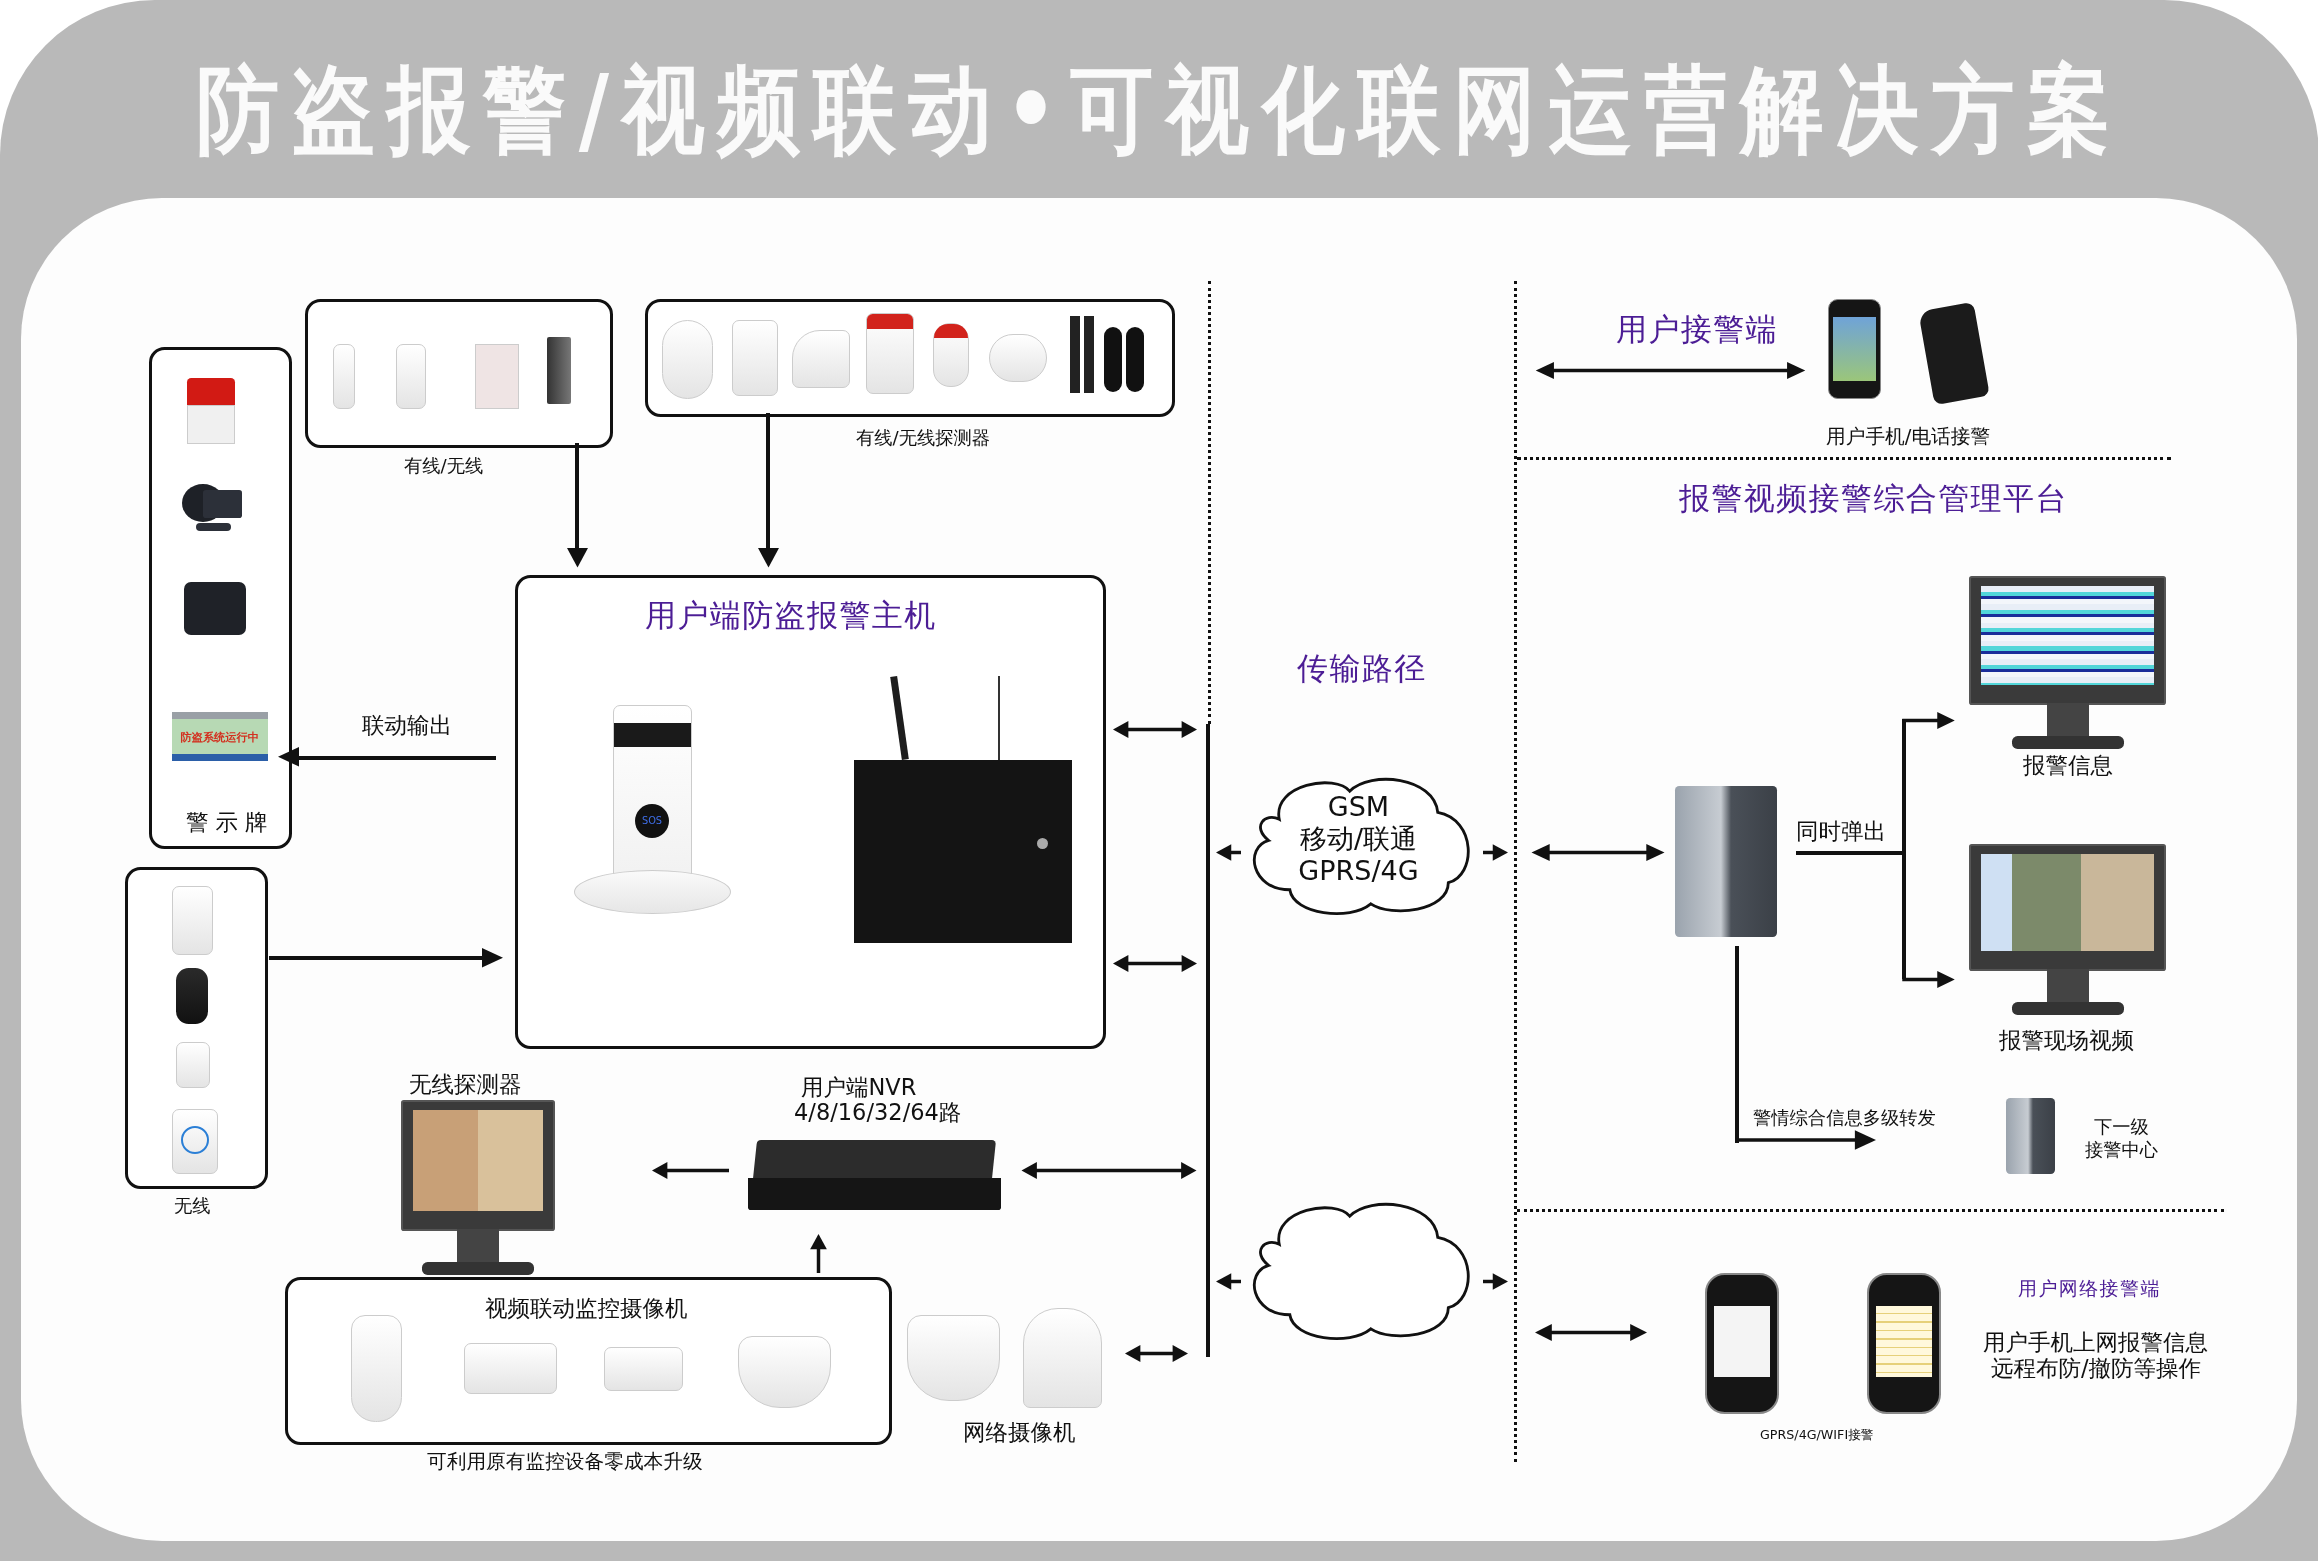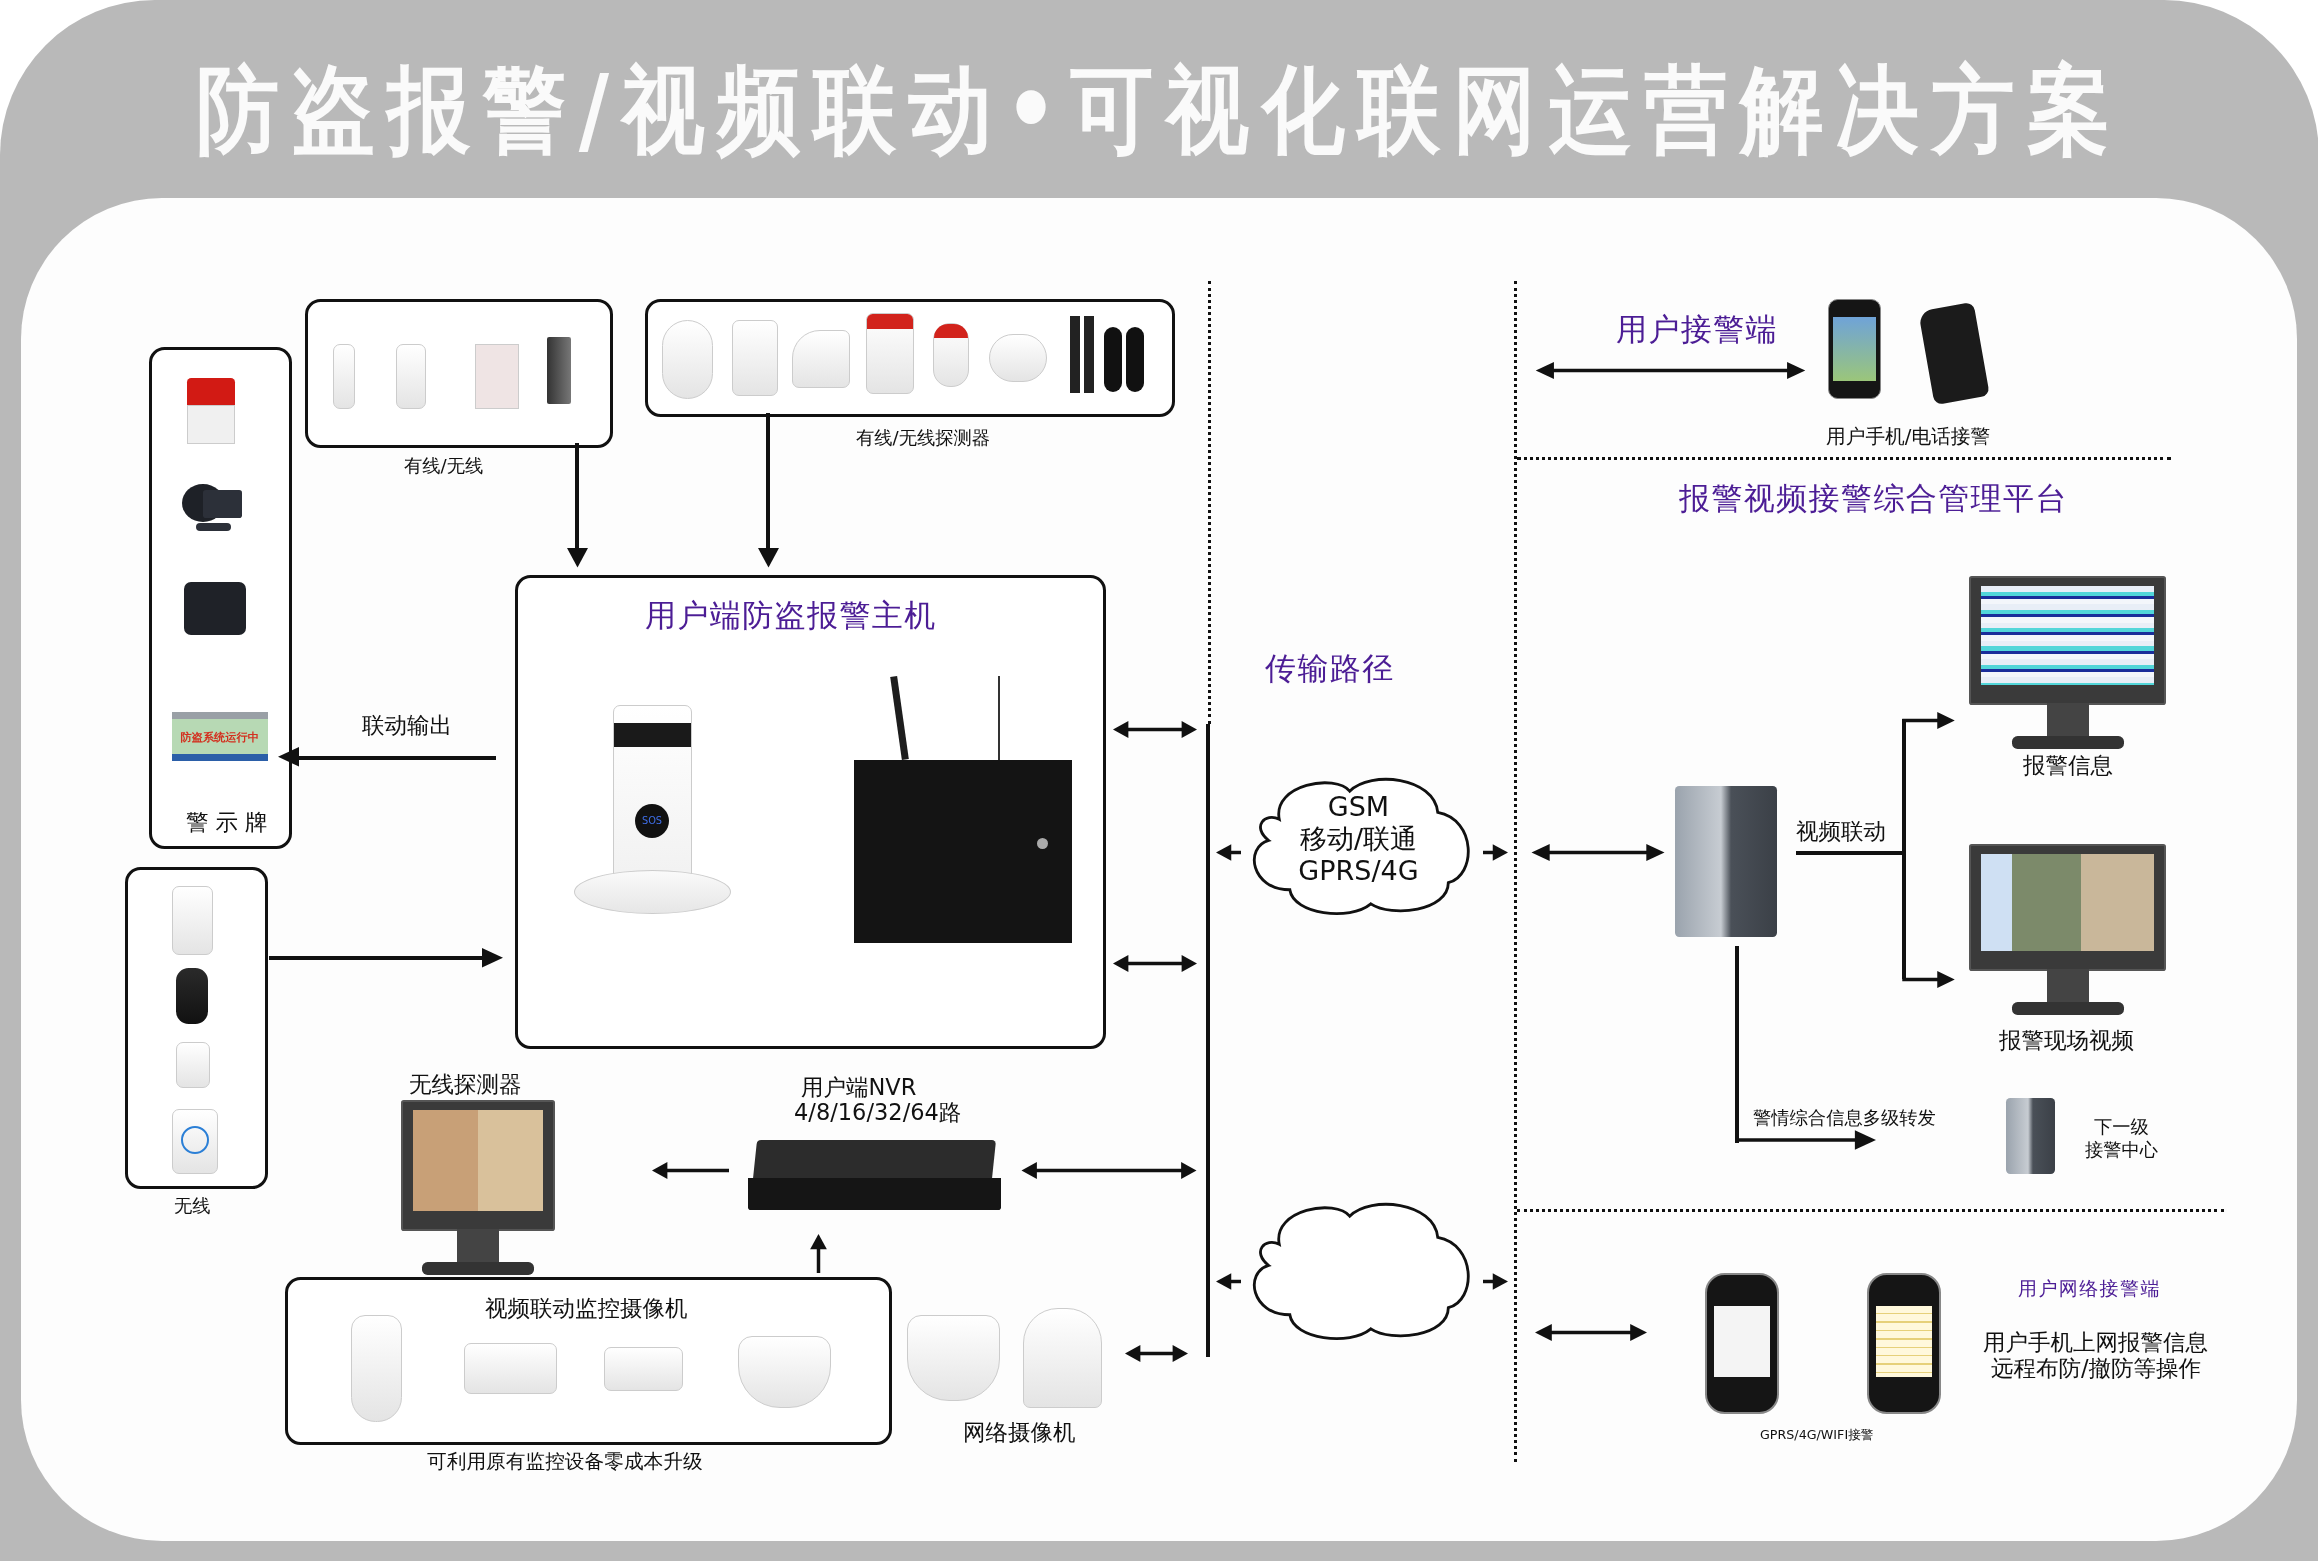--- a/index.html
+++ b/index.html
@@ -187,21 +187,21 @@
 <svg class="arrow" style="left:1125px;top:1343px;" width="63" height="21" viewBox="0 0 90 30">
     <line x1="14" y1="15" x2="76" y2="15" stroke="#111" stroke-width="5"></line>
     <polygon points="0,15 22,3 22,27" fill="#111"></polygon>
     <polygon points="90,15 68,3 68,27" fill="#111"></polygon>
   </svg>
 
 <div class="vdots" style="left:1208px;top:281px;height:443px;"></div>
 <div class="vline" style="left:1206px;top:724px;height:633px;"></div>
 <div class="vdots" style="left:1514px;top:281px;height:1181px;"></div>
 
-<div class="lbl-l red" style="left:1265px;top:648px;">传输路径</div>
+<div class="lbl-l red" style="left:1297px;top:648px;">传输路径</div>
 
 <div class="cloud" style="left:1237px;top:770px;width:243px;height:148px;">
   <svg width="243" height="148" viewBox="0 0 345 210" style="position:absolute;left:0;top:0;">
     <path d="M60,70 C50,20 140,5 160,30 C190,0 280,10 285,60 C340,70 340,150 300,160 C300,200 220,210 190,190 C160,215 80,205 75,170 C20,170 10,110 45,100 C20,80 40,60 60,70 Z" fill="#fff" stroke="#111" stroke-width="4"></path>
   </svg>
   <div class="cloud-text" style="top:21px;">
     <div>GSM</div>
     <div>移动/联通</div>
     <div>GPRS/4G</div>
   </div>
@@ -242,21 +242,21 @@
 <div class="lbl" style="left:1826px;top:423px;font-size:19.7px;">用户手机/电话接警</div>
 <div class="hdots" style="left:1517px;top:457px;width:654px;"></div>
 
 <div class="lbl-l red" style="left:1679px;top:478px;">报警视频接警综合管理平台</div>
 <svg class="arrow" style="left:1531px;top:842px;" width="134" height="21" viewBox="0 0 190 30">
     <line x1="14" y1="15" x2="176" y2="15" stroke="#111" stroke-width="5"></line>
     <polygon points="0,15 26,3 26,27" fill="#111"></polygon>
     <polygon points="190,15 164,3 164,27" fill="#111"></polygon>
   </svg>
 <div class="tower" style="left:1675px;top:786px;width:102px;height:151px;"></div>
-<div class="lbl-m" style="left:1796px;top:816px;">视频联动</div>
+<div class="lbl-m" style="left:1796px;top:816px;">同时弹出</div>
 <div class="hline" style="left:1796px;top:851px;width:109px;"></div>
 <div class="vline" style="left:1902px;top:719px;height:260px;"></div>
 <svg class="arrow" style="left:1902px;top:710px;" width="53" height="21" viewBox="0 0 75 30">
     <line x1="0" y1="15" x2="52" y2="15" stroke="#111" stroke-width="5"></line>
     <polygon points="75,15 50,3 50,27" fill="#111"></polygon>
   </svg>
 <svg class="arrow" style="left:1902px;top:969px;" width="53" height="21" viewBox="0 0 75 30">
     <line x1="0" y1="15" x2="52" y2="15" stroke="#111" stroke-width="5"></line>
     <polygon points="75,15 50,3 50,27" fill="#111"></polygon>
   </svg>

